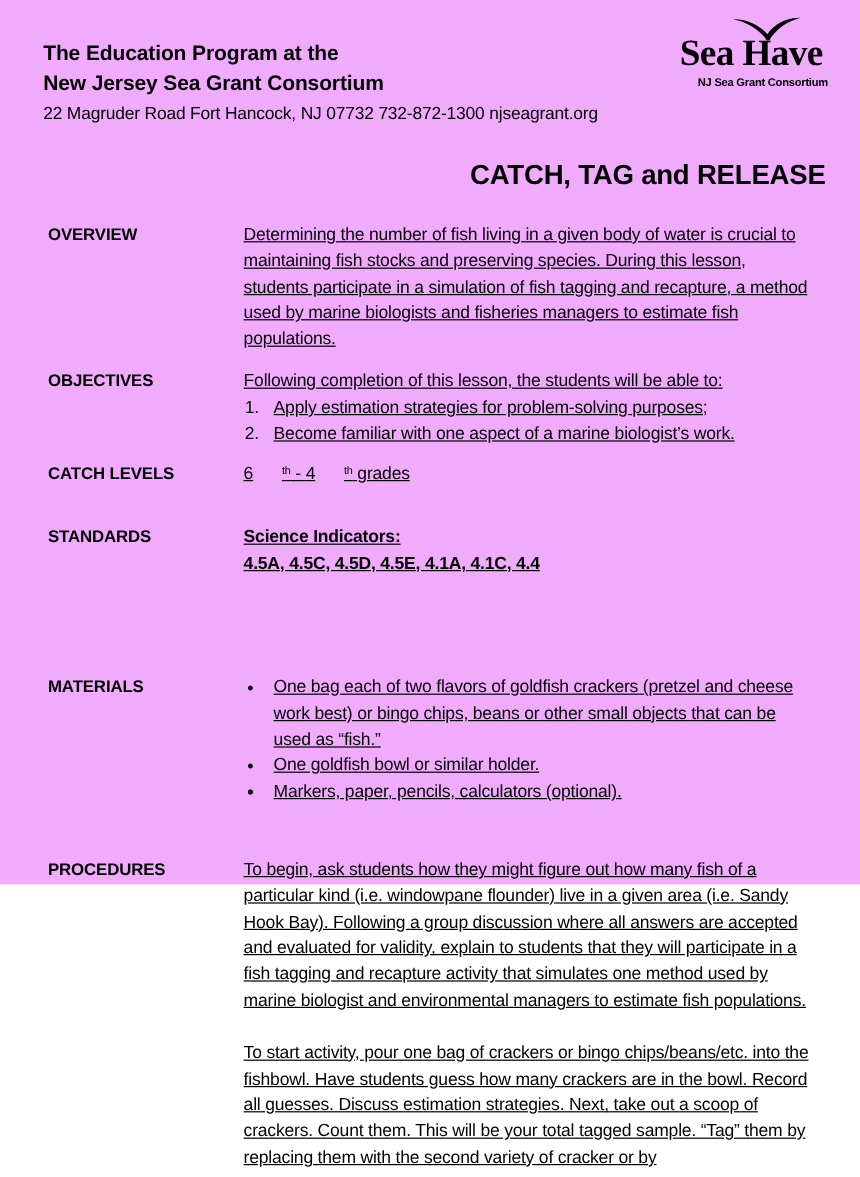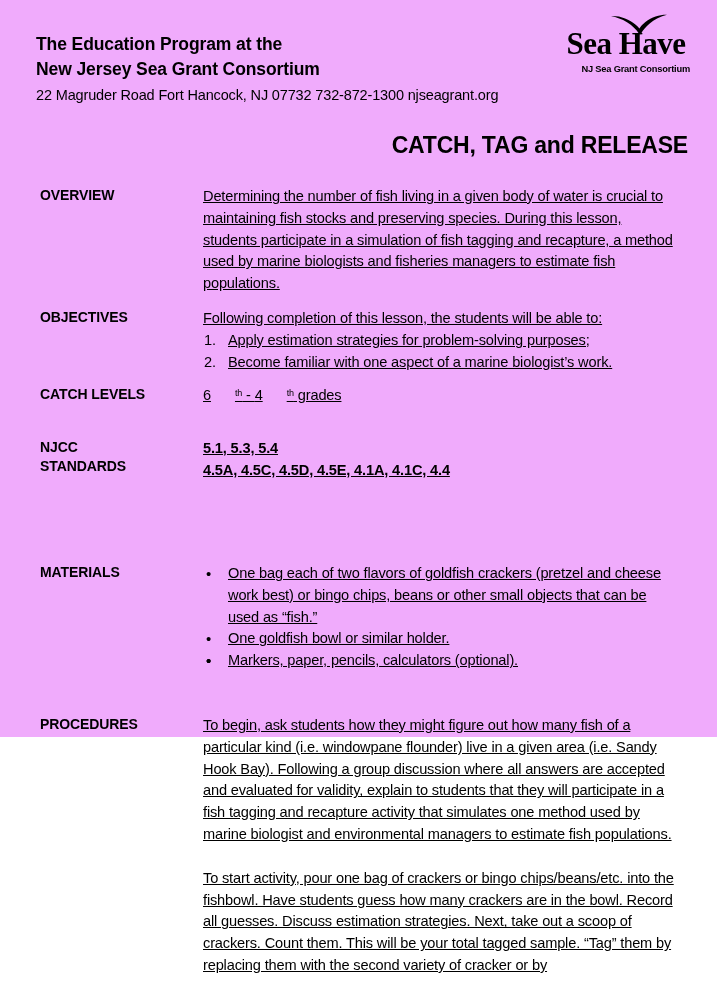--- a/index.html
+++ b/index.html
@@ -258,25 +258,24 @@
 
     <div class="section" style="top:385px;">
       <div class="sec-label">CATCH LEVELS</div>
       <div class="sec-body">
         <p><span>6</span><sup>th</sup><span> - </span><span>4</span><sup>th</sup><span> grades</span></p>
       </div>
     </div>
 
     <div class="section" style="top:438px;">
       <div class="sec-label">
-        <span class="lbl-line">NJCC</span>
         <span class="lbl-line">STANDARDS</span>
       </div>
       <div class="sec-body bold">
-        <p>5.1, 5.3, 5.4</p>
+        <p>Science Indicators:</p>
         <p>4.5A, 4.5C, 4.5D, 4.5E, 4.1A, 4.1C, 4.4</p>
       </div>
     </div>
 
     <div class="section" style="top:563px;">
       <div class="sec-label">MATERIALS</div>
       <div class="sec-body">
         <ul class="bullet-list">
           <li>
             <span class="dot">•</span>

